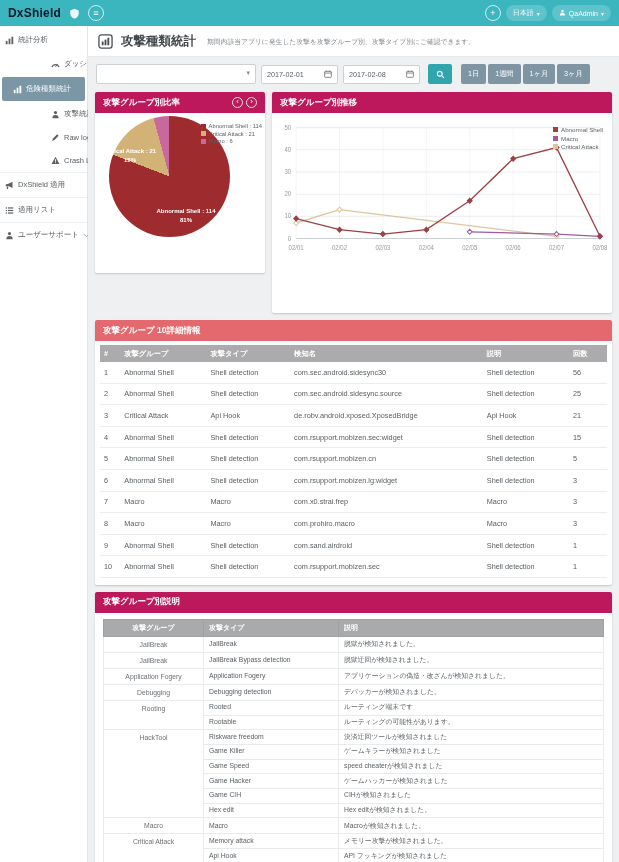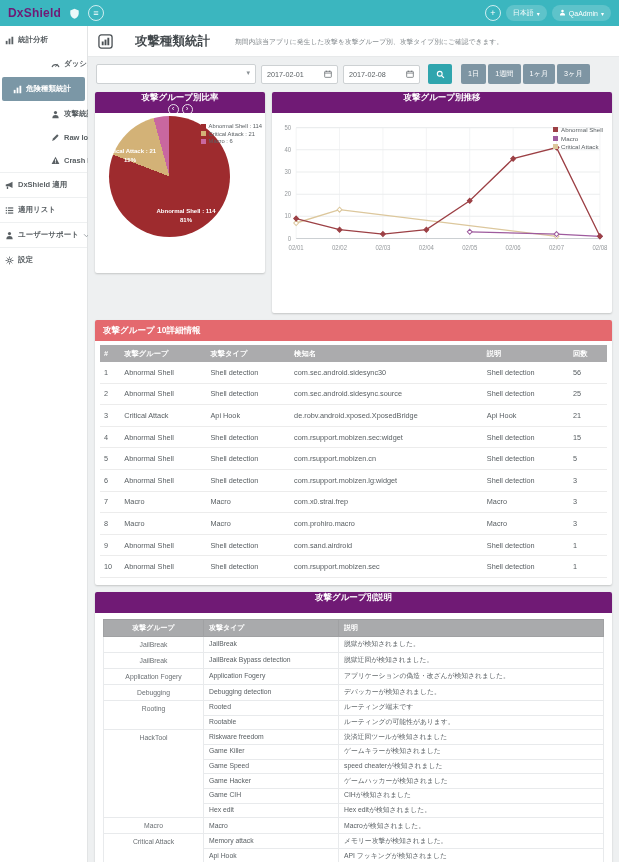--- a/index.html
+++ b/index.html
@@ -11,21 +11,21 @@
   }
   .app { position:relative; width:619px; height:862px; }
 
   
   .navbar {
     position:absolute; top:0; left:0; width:619px; height:26px;
     background:#3bb6bf; display:flex; align-items:center;
     justify-content:space-between; padding:0 8px; z-index:20;
   }
   .nav-left { display:flex; align-items:center; gap:8px; }
-  .brand { color:#701a75; font-size:12px; font-weight:bold; letter-spacing:.2px; }
+  .brand { color:#0f172a; font-size:12px; font-weight:bold; letter-spacing:.2px; }
   .brand-badge svg { width:11px; height:11px; display:block; }
   .nav-circle {
     width:16px; height:16px; border-radius:50%; border:1px solid rgba(255,255,255,.75);
     background:transparent; color:#fff; font-size:9px; line-height:13px;
     display:flex; align-items:center; justify-content:center; padding:0; cursor:pointer;
   }
   .nav-right { display:flex; align-items:center; gap:5px; }
   .nav-pill {
     height:16px; border:none; border-radius:8px; background:rgba(255,255,255,.18);
     color:#fff; font-size:7px; display:flex; align-items:center; gap:3px;
@@ -43,30 +43,30 @@
     font-size:7.5px; color:#5a6064; cursor:pointer; position:relative;
   }
   .side-item.parent { border-top:1px solid #eef0f1; }
   .side-item.parent:first-child { border-top:none; }
   .side-item.child { padding-left:13px;margin-left:38px; }
   .side-item.active {
     background:#7b97a6; color:#fff; margin:1px 2px; border-radius:2px; padding-left:11px;
   }
   .side-icon { width:9px; height:9px; flex:0 0 9px; display:flex; }
   .side-icon svg { width:9px; height:9px; fill:currentColor; stroke:none; display:block; }
-  .side-label { white-space:nowrap;font-weight:bold; }
+  .side-label { white-space:nowrap; }
   .side-chevron { margin-left:auto; width:7px; height:7px; color:#9aa0a4; }
   .side-chevron svg { width:7px; height:7px; display:block; }
 
   
   .main { position:absolute; top:26px; left:88px; width:531px; bottom:0; background:#eef0f1; }
 
   .page-header {
     background:#fff; border-bottom:1px solid #e7e9ea;
-    display:flex; align-items:center; gap:22px; padding:7px 10px 7px 10px; height:31px;
+    display:flex; align-items:center; gap:8px; padding:7px 10px 7px 10px; height:31px;
   }
   .title-icon svg { width:15px; height:15px; display:block; }
   .page-title { margin:0; font-size:12.5px; font-weight:bold; color:#43494d; }
   .page-subtitle { margin:0 0 0 3px; font-size:6.8px; color:#82888c; align-self:flex-end; padding-bottom:2px; }
 
   .filter-bar { display:flex; align-items:center; gap:5px; padding:7px 8px 6px 8px; }
   .app-select {
     width:160px; height:20px; background:#fff; border:1px solid #cdd1d3; border-radius:2px;
     position:relative; cursor:pointer;
   }
@@ -87,21 +87,21 @@
     height:20px; padding:0 7px; border:none; border-radius:2px; background:#7e95a3;
     color:#fff; font-size:7.2px; cursor:pointer; font-family:inherit;
   }
 
   
   .panel { background:#fff; border-radius:2px; box-shadow:0 1px 2px rgba(0,0,0,.18); overflow:hidden; }
   .panel-head {
     height:21px; display:flex; align-items:center; justify-content:space-between;
     padding:0 8px; color:#fff; font-size:8.5px; font-weight:bold;
   }
-  .panel-head.slate { background:#701a75;flex-direction:column; }
+  .panel-head.slate { background:#be185d; }
   .panel-head.red { background:#e4696e; }
   .arrows { display:flex; gap:3px; }
   .arrow-btn {
     width:11px; height:11px; border-radius:50%; border:1px solid rgba(255,255,255,.85);
     background:transparent; color:#fff; font-size:8px; line-height:8px; padding:0 0 1px 0;
     display:flex; align-items:center; justify-content:center; cursor:pointer;
   }
 
   .charts-row { display:flex; gap:7px; padding:2px 7px 0 7px; }
   .pie-panel { width:170px; height:181px; }
@@ -276,29 +276,20 @@
             <circle cx="6" cy="3.4" r="2.1"></circle>
             <path d="M1.8 11 Q1.8 6.6 6 6.6 Q10.2 6.6 10.2 11 Z"></path>
           </svg>
         </span>
         <span class="side-label">ユーザーサポート</span>
         <span class="side-chevron">
           <svg viewBox="0 0 8 8">
             <path d="M1.2 2.6 L4 5.4 L6.8 2.6" fill="none" stroke="currentColor" stroke-width="1.1"></path>
           </svg>
         </span>
-      </div>
-      <div class="side-item parent">
-        <span class="side-icon">
-          <svg viewBox="0 0 12 12">
-            <circle cx="6" cy="6" r="2.1" fill="none" stroke="currentColor" stroke-width="1.4"></circle>
-            <path d="M6 .8 V2.6 M6 9.4 V11.2 M.8 6 H2.6 M9.4 6 H11.2 M2.3 2.3 L3.6 3.6 M8.4 8.4 L9.7 9.7 M9.7 2.3 L8.4 3.6 M3.6 8.4 L2.3 9.7" stroke="currentColor" stroke-width="1.2" fill="none"></path>
-          </svg>
-        </span>
-        <span class="side-label">設定</span>
       </div>
     </aside>
 
   <main class="main">
 
     <div class="page-header">
       <span class="title-icon">
         <svg viewBox="0 0 16 16">
             <rect x="1" y="1" width="14" height="14" rx="2.5" fill="none" stroke="#4a5054" stroke-width="1.4"></rect>
             <rect x="4" y="8" width="2" height="4" fill="#4a5054"></rect>

